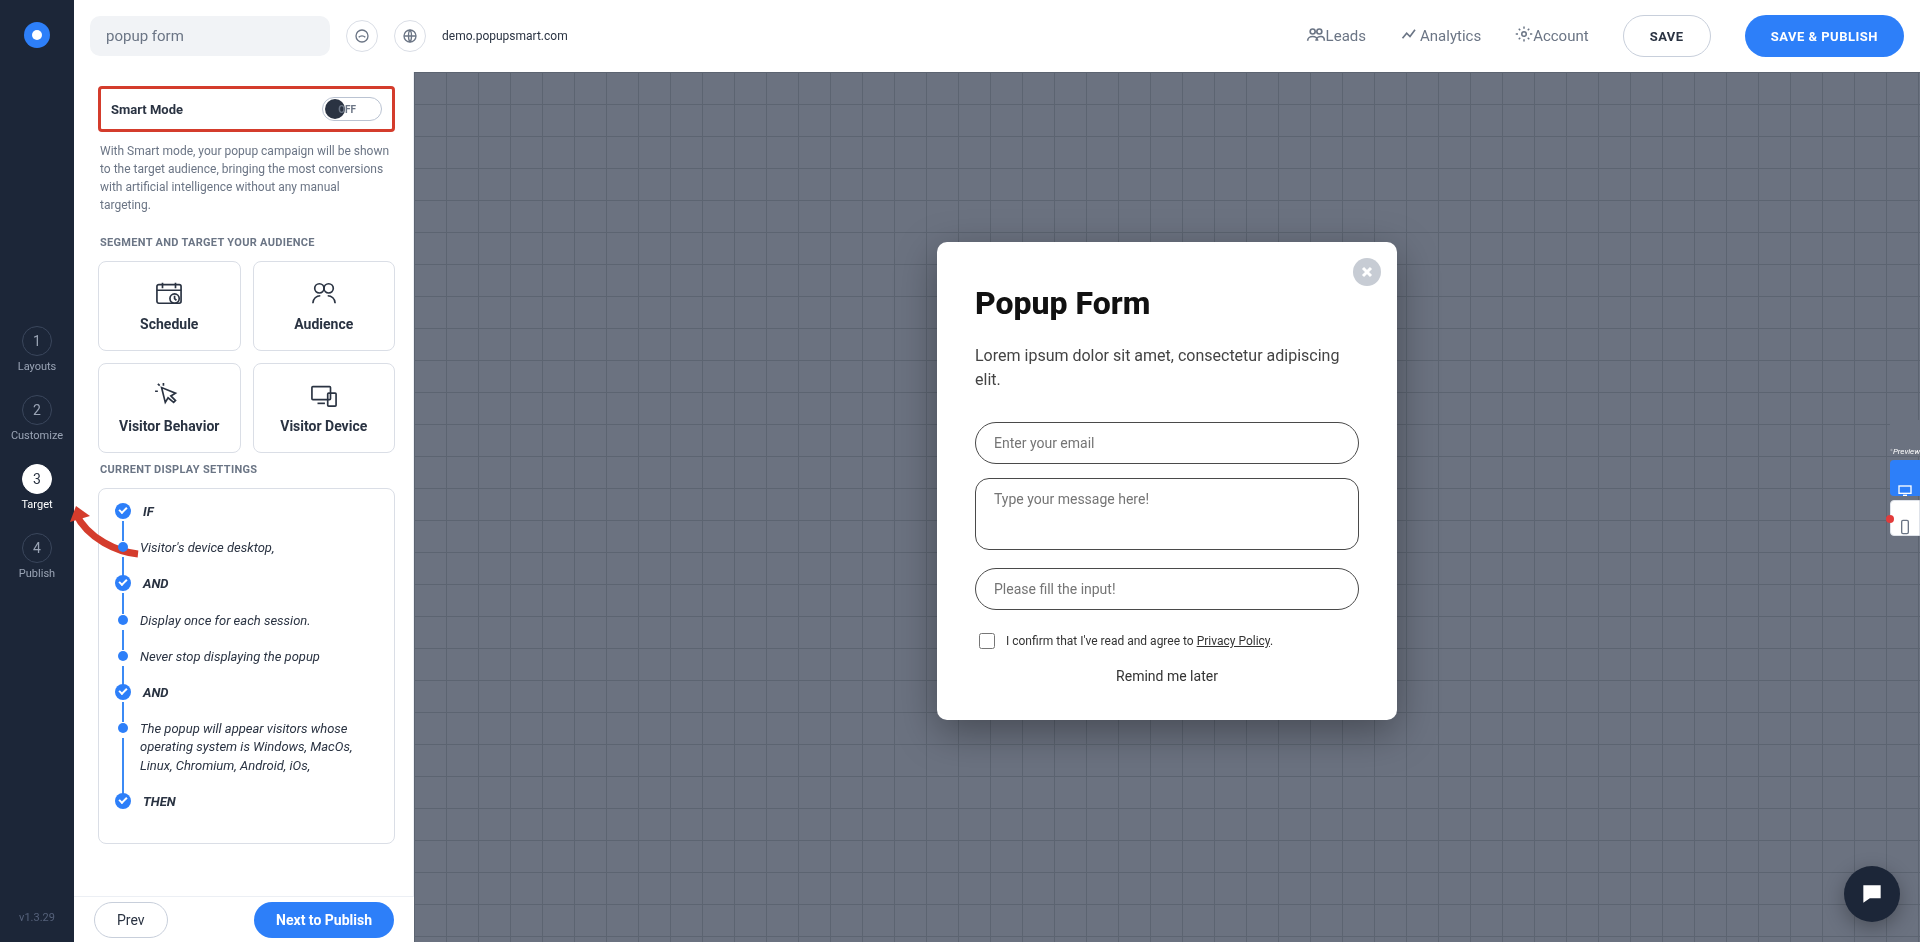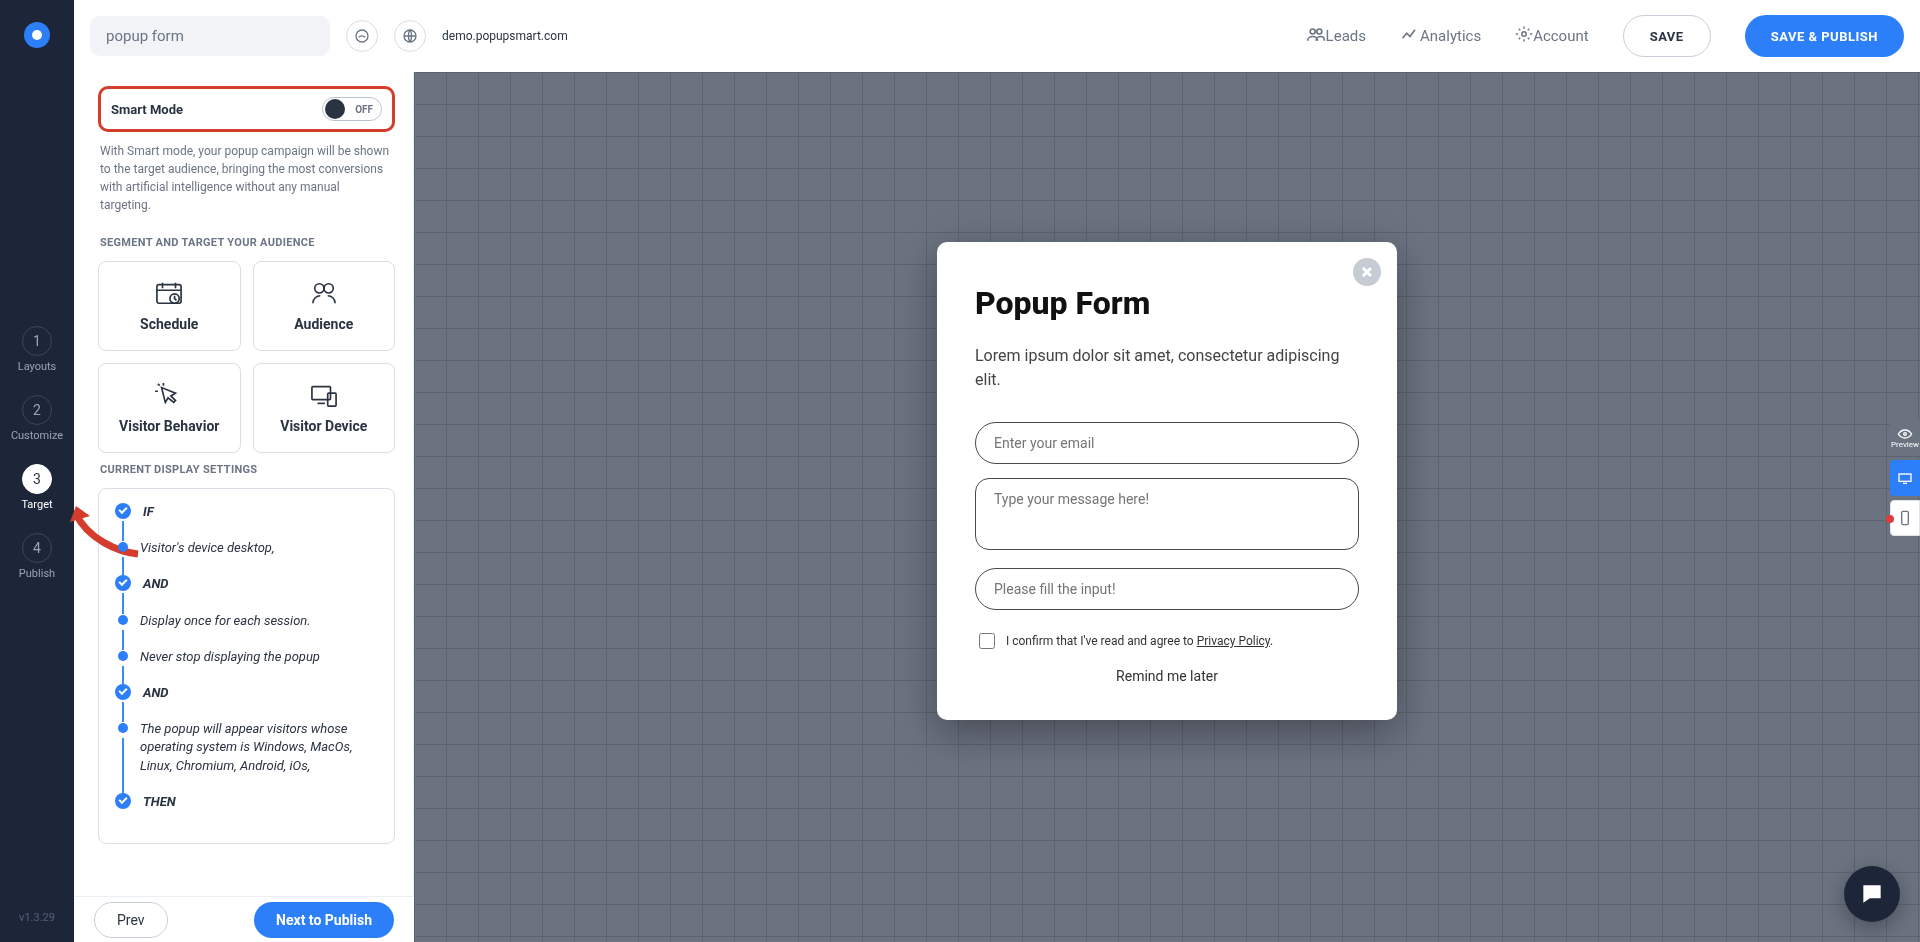--- a/index.html
+++ b/index.html
@@ -34,25 +34,25 @@
   .campaign-name{height:40px;background:#f1f3f6;border-radius:10px;padding:0 16px;display:flex;align-items:center;font-size:15px;color:#6b7585;min-width:240px;}
   .round-icon{width:32px;height:32px;border:1px solid var(--border);border-radius:50%;display:flex;align-items:center;justify-content:center;color:#6b7585;font-size:15px;}
   .domain{font-size:12px;color:var(--text-dark);}
   .top-right{margin-left:auto;display:flex;align-items:center;gap:34px;}
   .top-link{display:flex;align-items:center;gap:0;color:var(--text-muted);font-size:15px;cursor:pointer;}
   .btn-outline{height:42px;padding:0 26px;border:1px solid #c8cfdb;border-radius:22px;background:#fff;font-weight:700;letter-spacing:.5px;font-size:13px;cursor:pointer;color:var(--text-dark);}
   .btn-primary{height:42px;padding:0 26px;border:none;border-radius:22px;background:var(--blue);color:#fff;font-weight:700;letter-spacing:.5px;font-size:13px;cursor:pointer;}
 
   
   .panel{position:absolute;left:74px;top:72px;width:340px;bottom:46px;background:#fff;overflow-y:auto;padding:14px 18px 20px 24px;border-right:1px solid #eceff4;}
-  .smart-row{border:3px solid var(--red);background:#fff;padding:8px 10px;display:flex;align-items:center;justify-content:space-between;border-radius:10px;margin-bottom:10px;}
+  .smart-row{border:3px solid var(--red);background:#fff;padding:8px 10px;display:flex;align-items:center;justify-content:space-between;border-radius:4px;margin-bottom:10px;}
   .smart-label{font-weight:700;font-size:13px;color:var(--text-dark);}
   .toggle{width:60px;height:24px;border-radius:12px;border:1px solid #bac3d2;background:#fff;display:flex;align-items:center;padding:2px;position:relative;font-size:10px;font-weight:700;color:#6b7585;}
   .toggle::before{content:"";width:20px;height:20px;border-radius:50%;background:#2a3342;}
-  .toggle span{position:absolute;right:8px;}
+  .toggle span{position:absolute;right:25px;}
   .smart-desc{font-size:12px;color:#6b7585;line-height:1.5;margin:8px 2px 22px;}
   .section-title{font-size:11px;font-weight:700;letter-spacing:.3px;color:#6b7585;margin:6px 2px 12px;}
   .tile-grid{display:grid;grid-template-columns:1fr 1fr;gap:12px;margin-bottom:10px;}
   .tile{border:1px solid var(--border);border-radius:8px;height:90px;display:flex;flex-direction:column;align-items:center;justify-content:center;gap:10px;font-weight:700;font-size:14px;color:var(--text-dark);cursor:pointer;}
   .tile svg{width:30px;height:26px;stroke:#2a3342;stroke-width:1.8;fill:none;}
   .tile-single{grid-column:1/2;}
 
   .rules{border:1px solid var(--border);border-radius:8px;padding:14px 16px;margin-top:10px;}
   .rule{display:flex;align-items:flex-start;gap:12px;position:relative;padding-bottom:18px;}
   .rule::before{content:"";position:absolute;left:7px;top:18px;bottom:-2px;width:2px;background:#3b8af5;}
@@ -84,21 +84,21 @@
   .popup-input,.popup-textarea{width:100%;border:1.5px solid #4a4a4a;border-radius:22px;padding:12px 18px;font-size:14px;color:#777;margin-bottom:14px;background:#fff;font-family:inherit;}
   .popup-textarea{border-radius:14px;height:72px;resize:none;}
   .consent{display:flex;align-items:center;gap:8px;font-size:12px;color:#333;margin:6px 0 16px;}
   .consent input{width:16px;height:16px;border:1.5px solid #333;}
   .consent a{color:#333;}
   .popup-submit{width:100%;height:44px;border:none;border-radius:8px;background:#000;color:#fff;font-size:15px;font-weight:500;cursor:pointer;margin-bottom:18px;}
   .popup-later{text-align:center;font-size:14px;color:#333;cursor:pointer;}
 
   
   .gutter{position:absolute;right:0;top:420px;display:flex;flex-direction:column;align-items:flex-end;gap:4px;}
-  .gutter-item{width:30px;height:36px;background:#fff;border:1px solid #dfe3ea;display:flex;align-items:center;justify-content:center;border-radius:4px 0 0 4px;font-size:10px;color:#6b7585;flex-direction:column;cursor:pointer;position:relative;}
+  .gutter-item{width:30px;height:36px;background:#fff;border:1px solid #dfe3ea;display:flex;align-items:flex-end;justify-content:center;border-radius:4px 0 0 4px;font-size:10px;color:#6b7585;flex-direction:row;cursor:pointer;position:relative;font-style:italic;}
   .gutter-item.preview{background:#6b7280;color:#fff;border:none;}
   .gutter-item.blue{background:var(--blue);color:#fff;border:none;}
   .gutter-item .reddot{position:absolute;left:-5px;top:14px;width:8px;height:8px;border-radius:50%;background:#e23b3b;}
 
   
   .arrow{position:absolute;left:68px;top:504px;transform:rotate(0deg);}
   .arrow svg{width:78px;height:56px;}
 
   
   .chat{position:absolute;right:20px;bottom:20px;width:56px;height:56px;border-radius:50%;background:#1c2638;display:flex;align-items:center;justify-content:center;box-shadow:0 6px 20px rgba(0,0,0,.3);cursor:pointer;}

